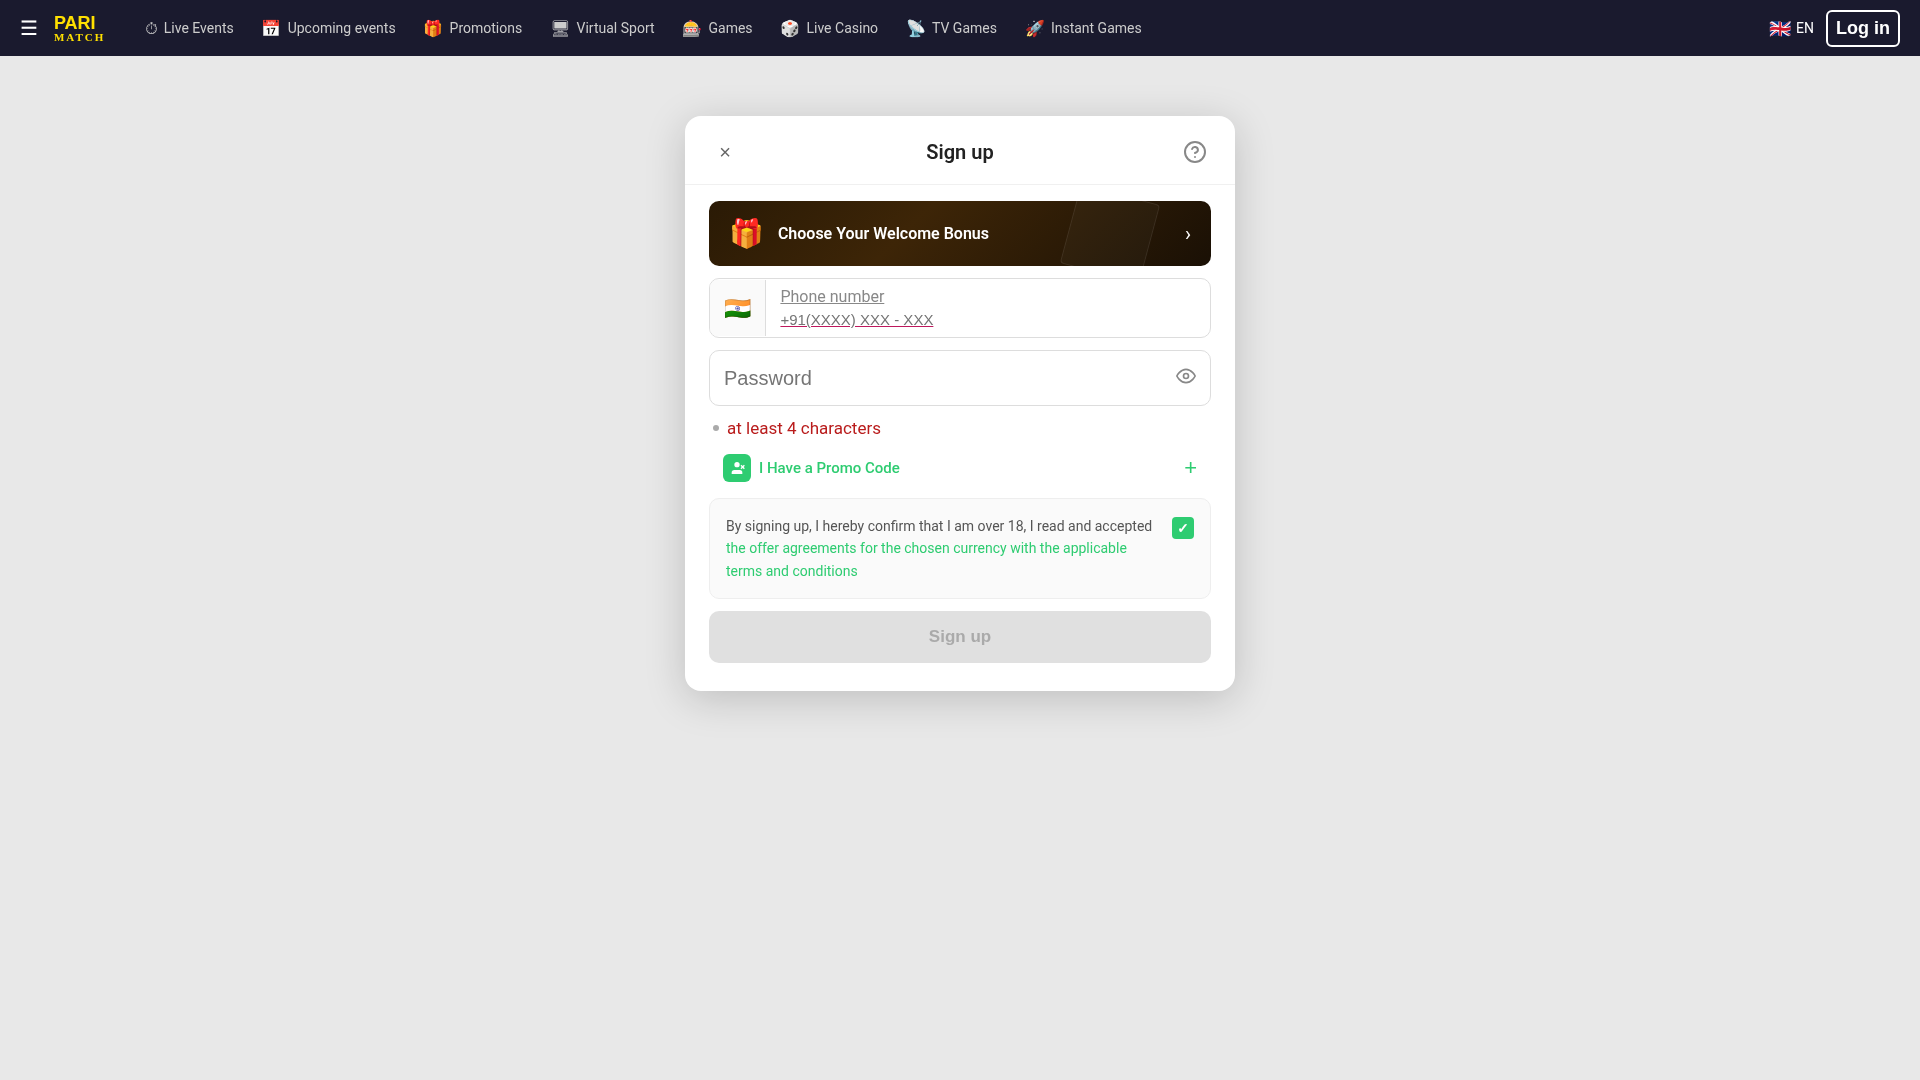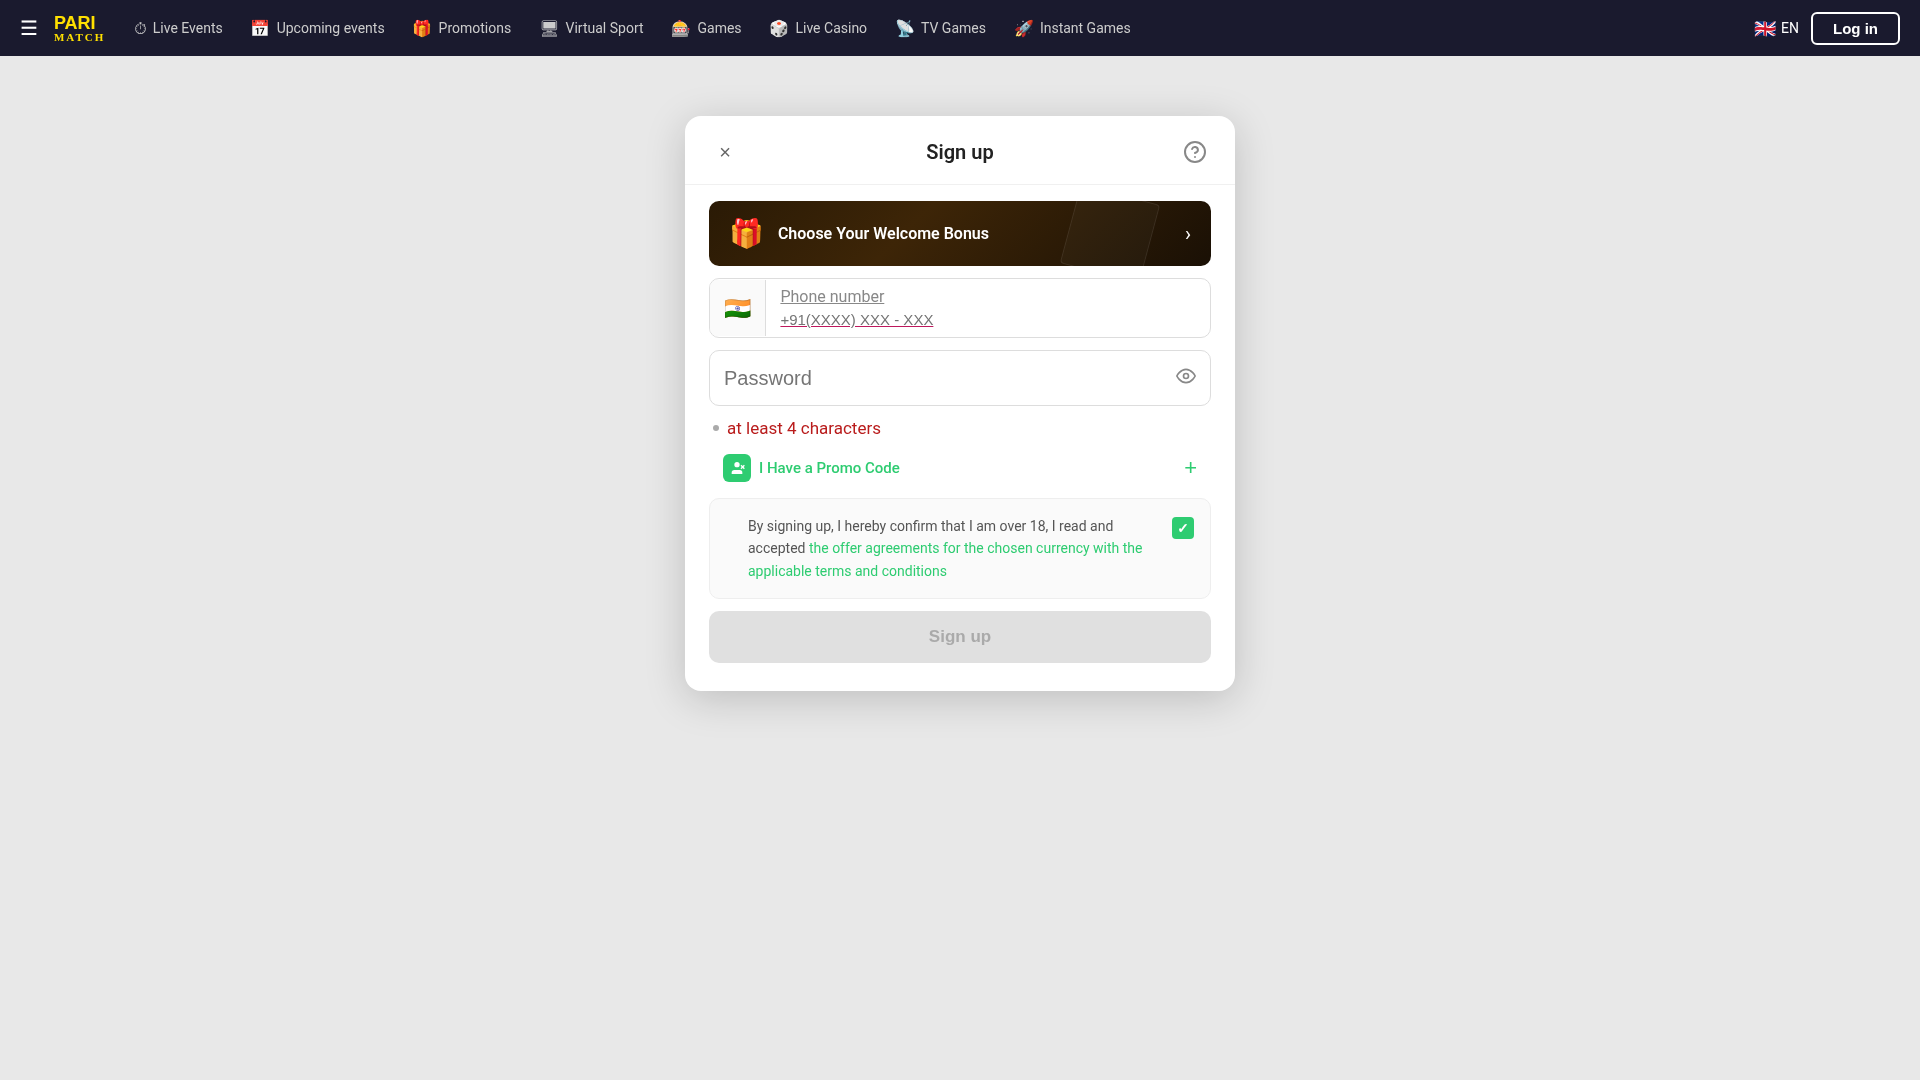--- a/index.html
+++ b/index.html
@@ -26,21 +26,21 @@
       color: #fff;
       font-size: 20px;
       cursor: pointer;
       margin-right: 8px;
       background: none;
       border: none;
     }
     .nav-logo {
       display: flex;
       align-items: center;
-      margin-right: 9px;
+      margin-right: 20px;
     }
     .nav-items {
       display: flex;
       align-items: center;
       gap: 4px;
       flex: 1;
     }
     .nav-item {
       display: flex;
       align-items: center;
@@ -65,23 +65,23 @@
       gap: 4px;
       color: #fff;
       font-size: 14px;
       cursor: pointer;
     }
     .flag-icon { font-size: 18px; }
     .login-btn {
       background: transparent;
       border: 2px solid #fff;
       color: #fff;
-      padding: 6px 20px;
+      padding: 6px 8px;
       border-radius: 6px;
-      font-size: 15px;
+      font-size: 18px;
       font-weight: 600;
       cursor: pointer;
     }
 
     
     .main-content {
       display: flex;
       justify-content: center;
       align-items: flex-start;
       padding-top: 60px;
@@ -341,21 +341,20 @@
       transform: translate(-50%, -50%);
       font-weight: 700;
     }
     .terms-row {
       display: flex;
       align-items: flex-start;
       gap: 0;
     }
     .terms-text-part {
       flex: 1;
-      margin-left: 22px;
     }
     .checkbox-wrap {
       display: flex;
       align-items: center;
       margin-left: 6px;
       margin-top: 2px;
     }
 
     
     .signup-btn-wrap {

